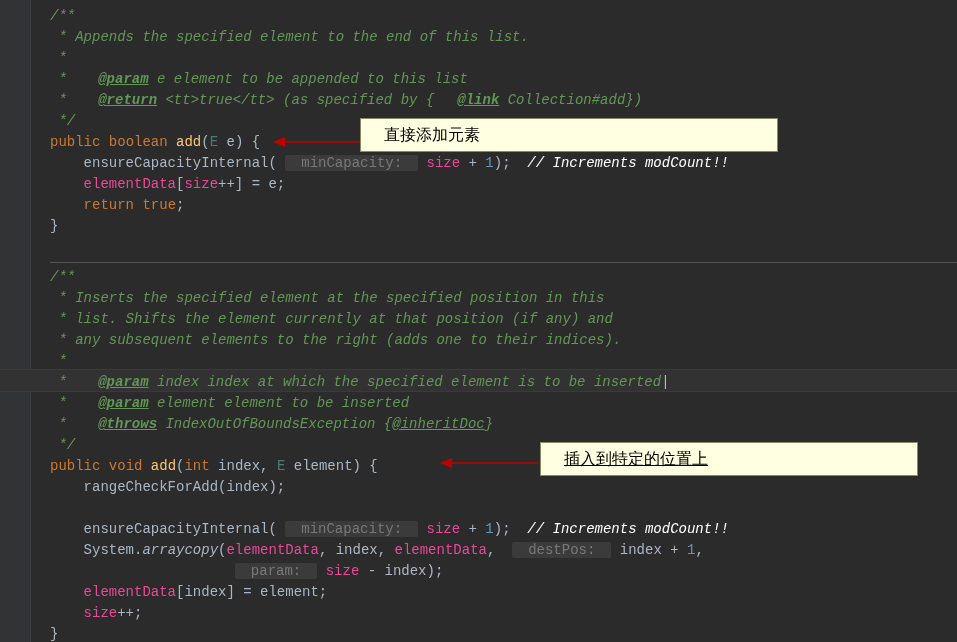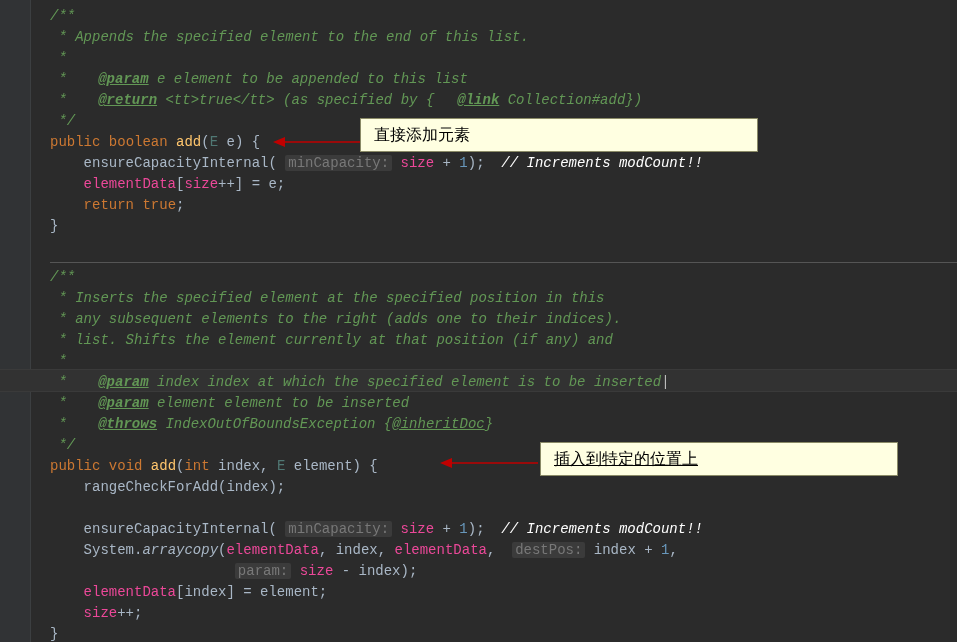--- a/index.html
+++ b/index.html
@@ -44,41 +44,41 @@
   }
   .line > span { position: relative; z-index: 1; }
 
   .c-comment   { color: #ffffff; font-style: italic; }
   .c-doc       { color: #629755; font-style: italic; }
   .c-doctag    { color: #629755; font-style: italic; text-decoration: underline; font-weight: bold; margin-left: 23px; }
   .c-doclink   { color: #629755; font-style: italic; text-decoration: underline; }
   .c-keyword   { color: #cc7832; }
   .c-method    { color: #ffc66d; }
   .c-typep     { color: #507874; }
-  .c-paramhint { color: #787878; background: #3b3b3b; padding: 0 3px; border-radius: 2px; font-style: normal;}
+  .c-paramhint { color: #787878; background: #3b3b3b; padding: 0 16px; border-radius: 2px; font-style: normal;}
   .c-ident     { color: #a9b7c6; }
   .c-field     { color: #ec4899; }
   .c-static    { color: #a9b7c6; font-style: italic; }
   .c-num       { color: #6897bb; }
   .c-punc      { color: #a9b7c6; }
   .c-cursor    { color: #bbbbbb; }
 
   .separator {
     border-top: 1px solid #555555;
     margin: 4px 0 4px 0;
   }
 
   .annotation {
     position: absolute;
     background: #ffffe1;
     border: 1px solid #8a8a66;
     color: #000000;
     font-family: "SimSun", "Microsoft YaHei", sans-serif;
     font-size: 16px;
-    padding: 4px 13px;
+    padding: 4px 23px;
     z-index: 10;
   }
   .arrow {
     position: absolute;
     z-index: 9;
   }
   .arrow svg { display: block; }
 </style>
 </head>
 <body>
@@ -105,22 +105,22 @@
 <div class="line"><span class="c-punc">    </span><span class="c-keyword">return</span><span class="c-punc"> </span><span class="c-keyword">true</span><span class="c-punc">;</span></div>
 
 <div class="line"><span class="c-punc">}</span></div>
 
 <div class="line"><span> </span></div>
 
 <div class="separator"></div>
 
 <div class="line"><span class="c-doc">/**</span></div>
 <div class="line"><span class="c-doc"> * Inserts the specified element at the specified position in this</span></div>
+<div class="line"><span class="c-doc"> * list. Shifts the element currently at that position (if any) and</span></div>
 <div class="line"><span class="c-doc"> * any subsequent elements to the right (adds one to their indices).</span></div>
-<div class="line"><span class="c-doc"> * list. Shifts the element currently at that position (if any) and</span></div>
 <div class="line"><span class="c-doc"> *</span></div>
 <div class="line"><span class="c-doc"> * </span><span class="c-doctag">@param</span><span class="c-doc"> index index at which the specified element is to be inserted</span><span class="c-cursor">|</span></div>
 <div class="line"><span class="c-doc"> * </span><span class="c-doctag">@param</span><span class="c-doc"> element element to be inserted</span></div>
 <div class="line"><span class="c-doc"> * </span><span class="c-doctag">@throws</span><span class="c-doc"> IndexOutOfBoundsException {</span><span class="c-doclink">@inheritDoc</span><span class="c-doc">}</span></div>
 <div class="line"><span class="c-doc"> */</span></div>
 
 <div class="line"><span class="c-keyword">public</span><span class="c-punc"> </span><span class="c-keyword">void</span><span class="c-punc"> </span><span class="c-method">add</span><span class="c-punc">(</span><span class="c-keyword">int</span><span class="c-punc"> </span><span class="c-ident">index</span><span class="c-punc">, </span><span class="c-typep">E</span><span class="c-punc"> </span><span class="c-ident">element</span><span class="c-punc">) {</span></div>
 
 <div class="line"><span class="c-punc">    </span><span class="c-ident">rangeCheckForAdd</span><span class="c-punc">(index);</span></div>
 

